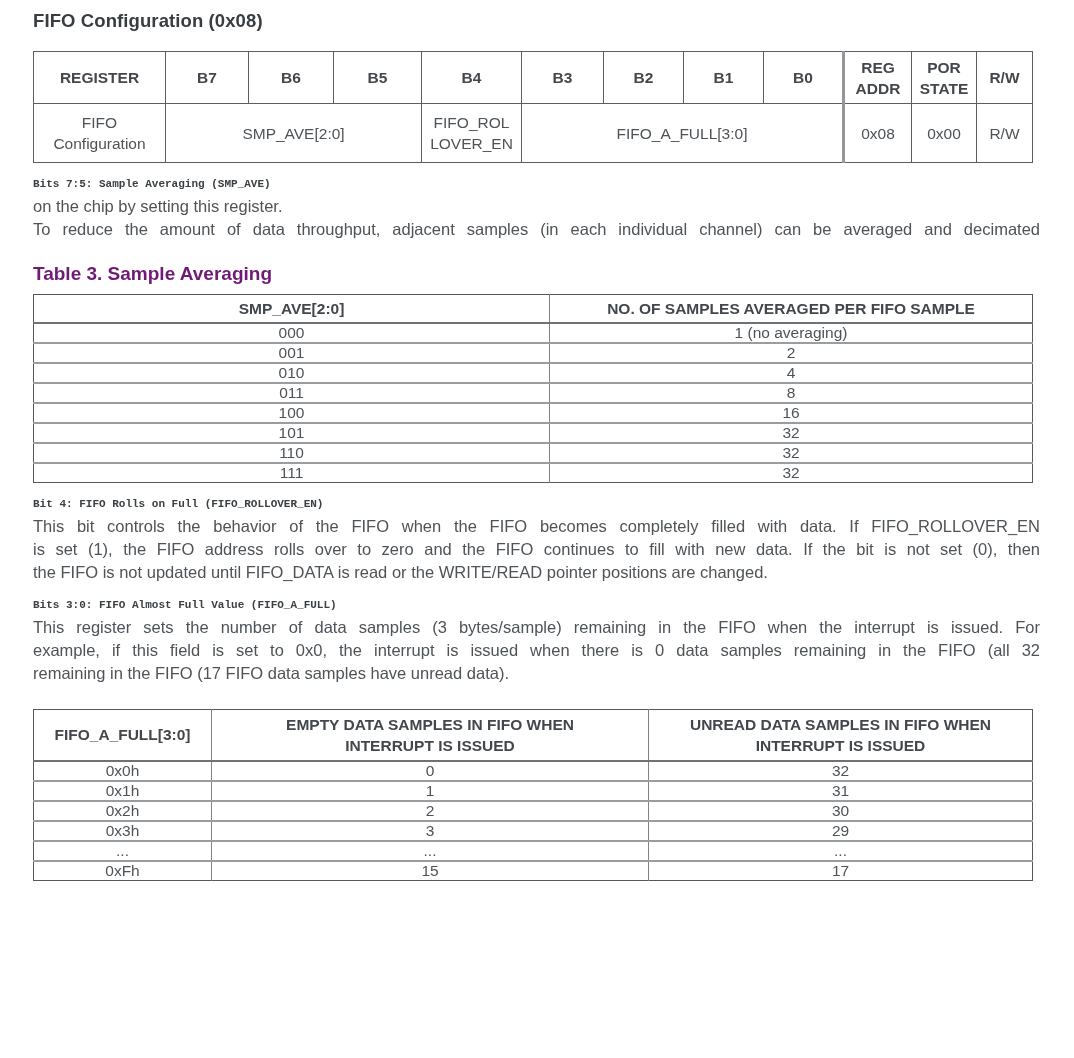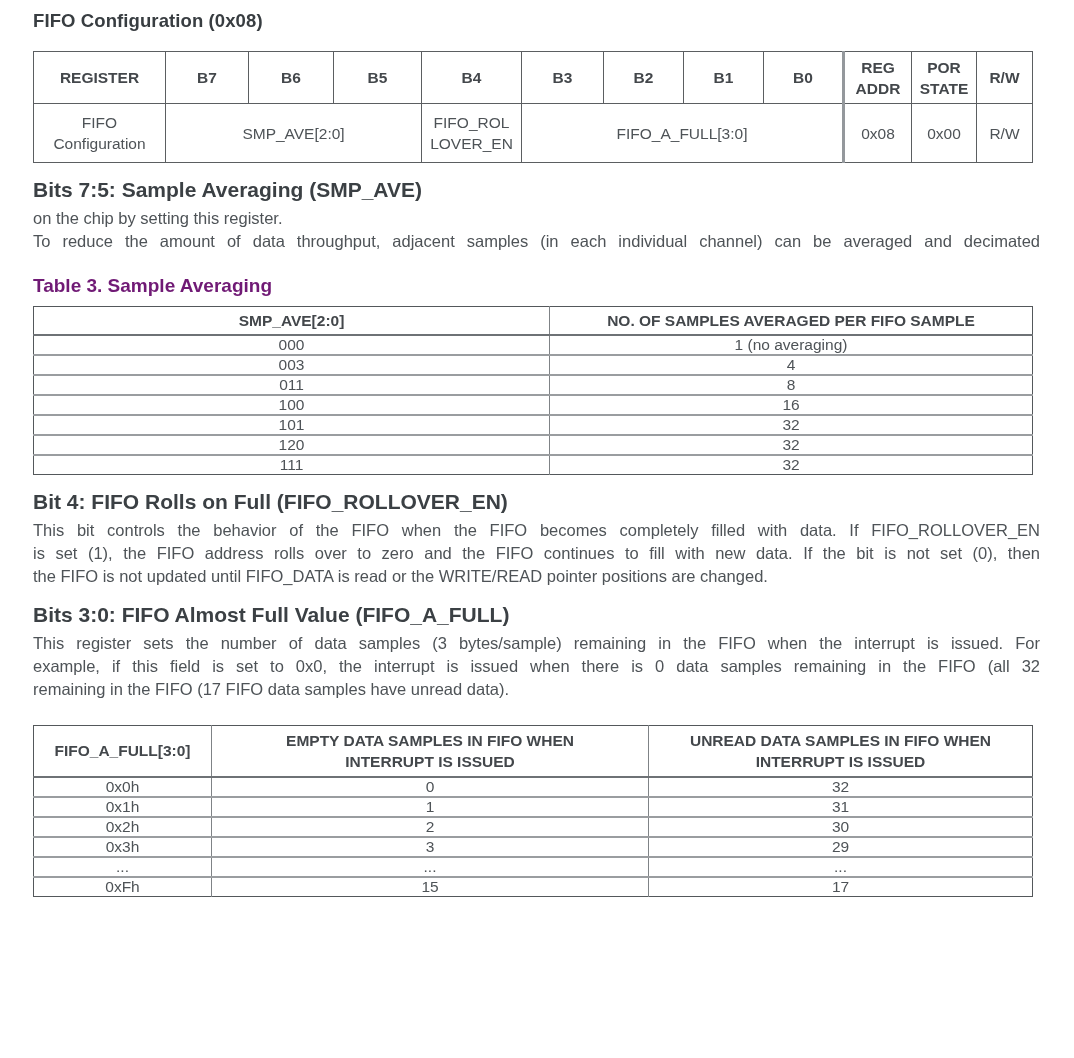--- a/index.html
+++ b/index.html
@@ -25,22 +25,23 @@
     border: 1px solid #5b5e61; text-align: center; vertical-align: middle;
     font-size: 15.5px; line-height: 21px; white-space: pre-line;
     padding: 0 2px; overflow: hidden;
   }
   table.regtable th { font-weight: bold; color: #43474b; height: 52px; }
   table.regtable td { height: 59px; color: #4e5357; }
   .thickleft { border-left: 3px solid #94989c !important; }
 
   
   .section-heading {
-    font-size: 21px; font-weight: bold; color: #3b4044;
+    font-size: 11px; font-weight: bold; color: #3b4044;
     margin: 15px 0 0 0;
+    font-family: Liberation Mono, monospace;
   }
   .para { margin-top: 5px; width: 1007px; }
   .jline {
     font-size: 16.5px; line-height: 23px; color: #4e5357;
     text-align: justify; text-align-last: justify;
   }
   .jline.last { text-align-last: left; }
 
   .table-caption {
     font-size: 19px; font-weight: bold; color: #701a75;
@@ -143,37 +144,41 @@
         <th>SMP_AVE[2:0]</th>
         <th>NO. OF SAMPLES AVERAGED PER FIFO SAMPLE</th>
       </tr>
     </thead>
     <tbody>
       <tr>
         <td>000</td>
         <td>1 (no averaging)</td>
       </tr>
       <tr>
-        <td>003</td>
+        <td>001</td>
+        <td>2</td>
+      </tr>
+      <tr>
+        <td>010</td>
         <td>4</td>
       </tr>
       <tr>
         <td>011</td>
         <td>8</td>
       </tr>
       <tr>
         <td>100</td>
         <td>16</td>
       </tr>
       <tr>
         <td>101</td>
         <td>32</td>
       </tr>
       <tr>
-        <td>120</td>
+        <td>110</td>
         <td>32</td>
       </tr>
       <tr>
         <td>111</td>
         <td>32</td>
       </tr>
     </tbody>
   </table>
 
   <div class="section-heading">Bit 4: FIFO Rolls on Full (FIFO_ROLLOVER_EN)</div>

